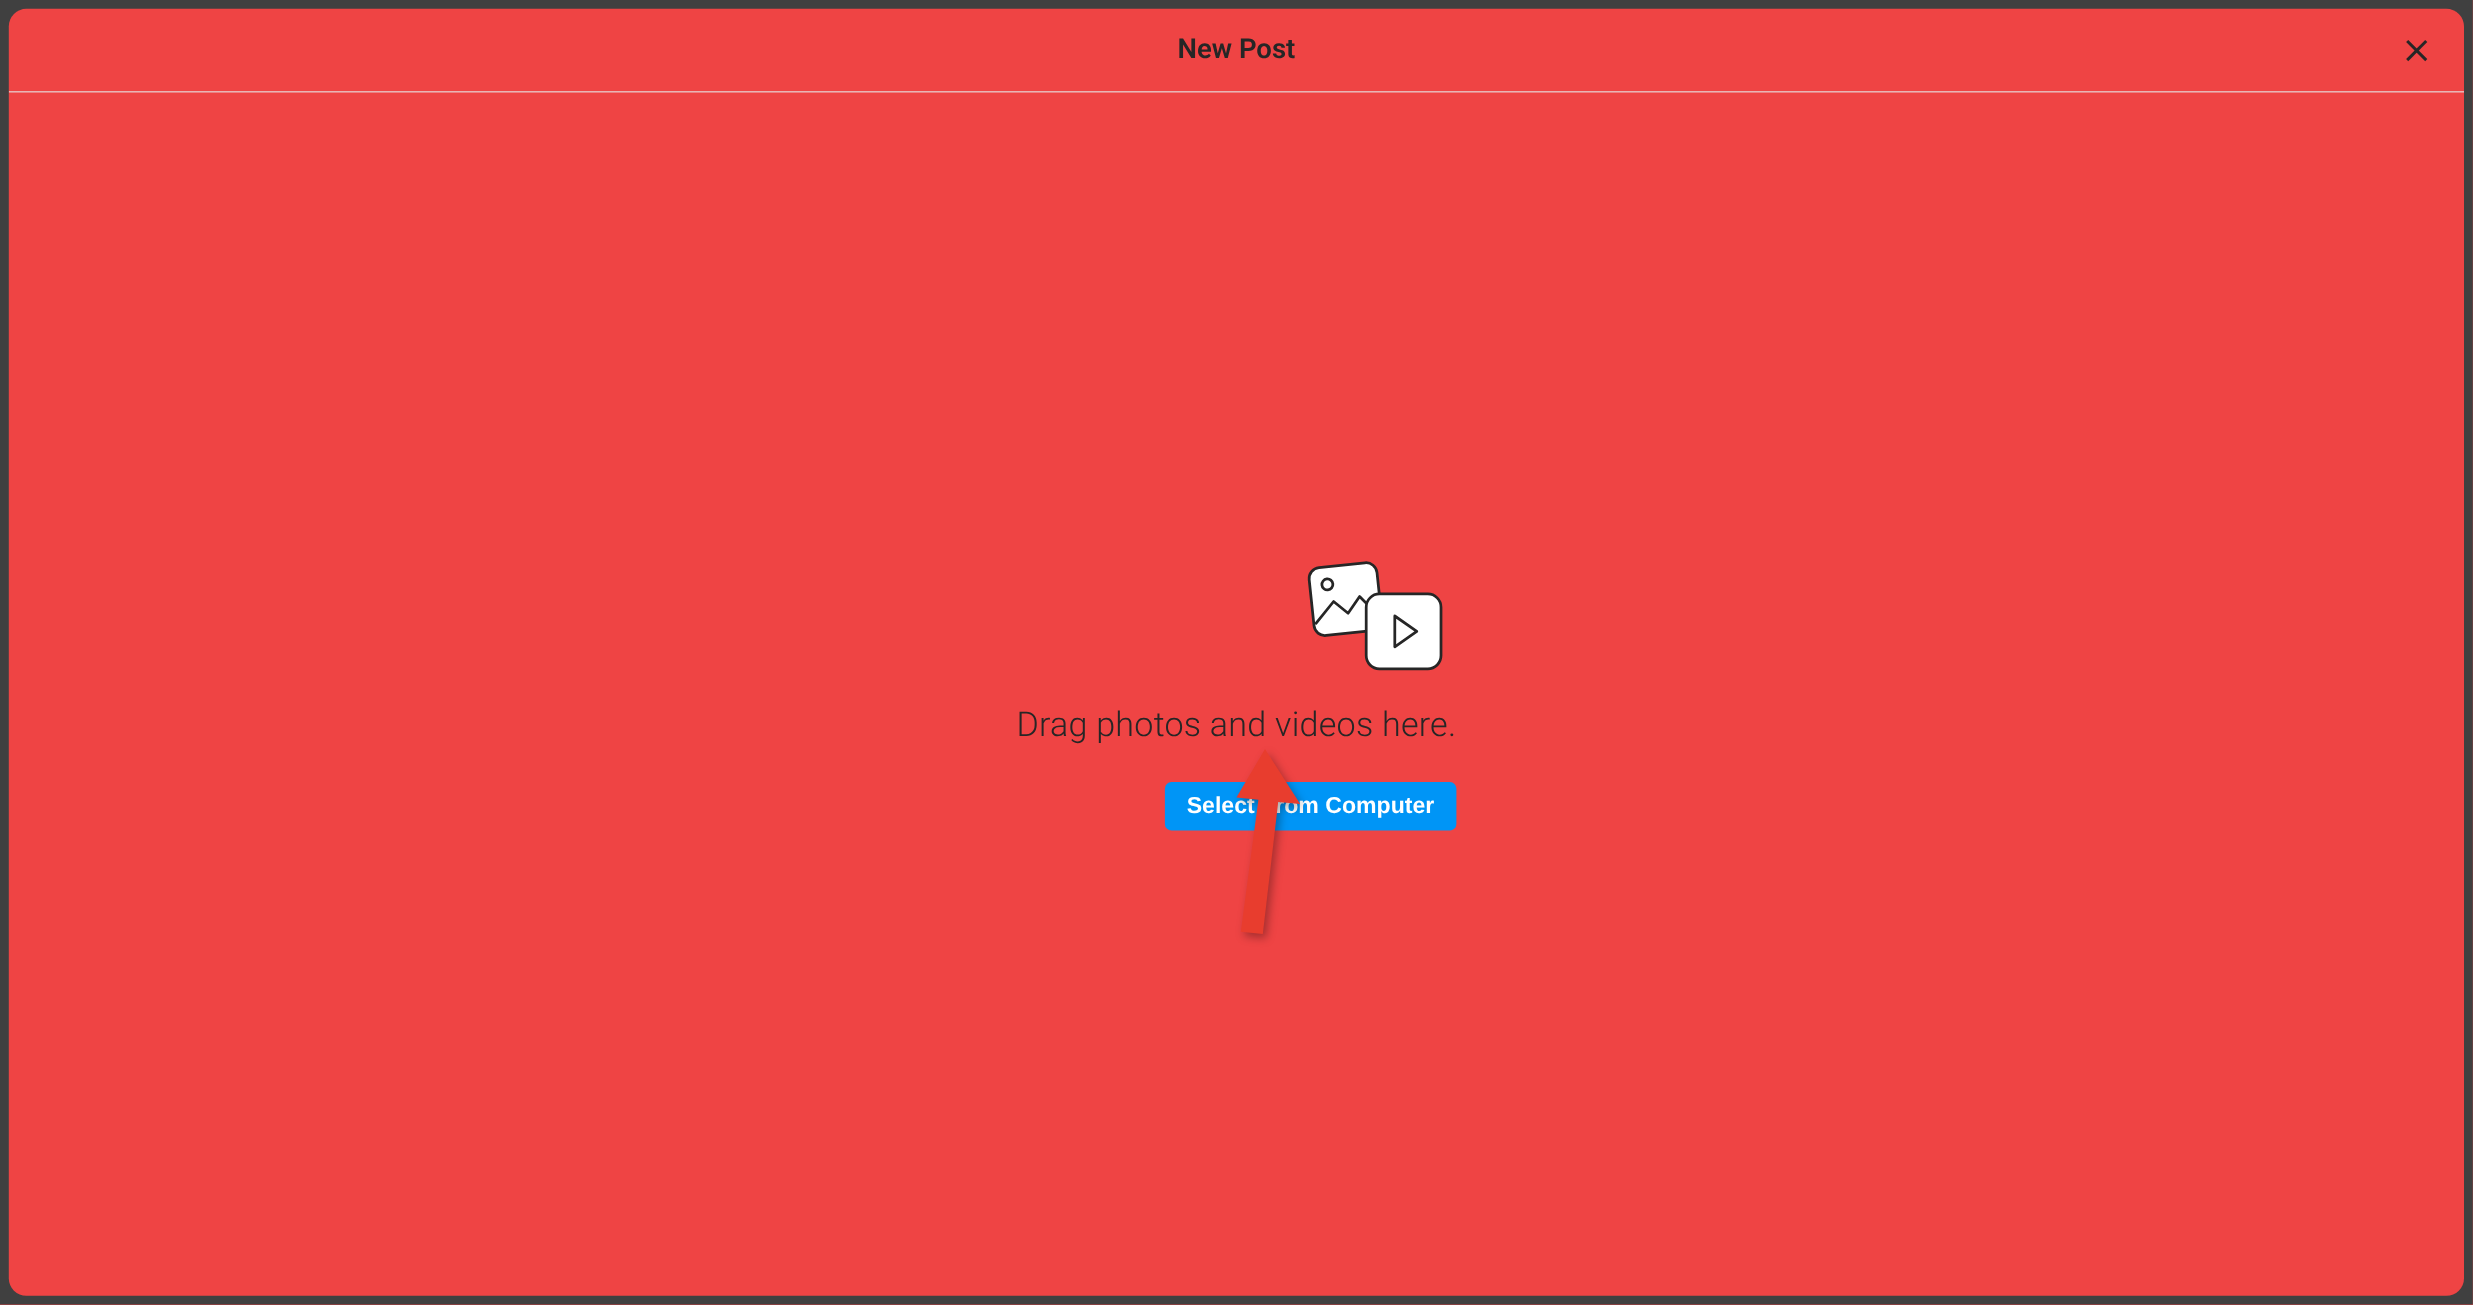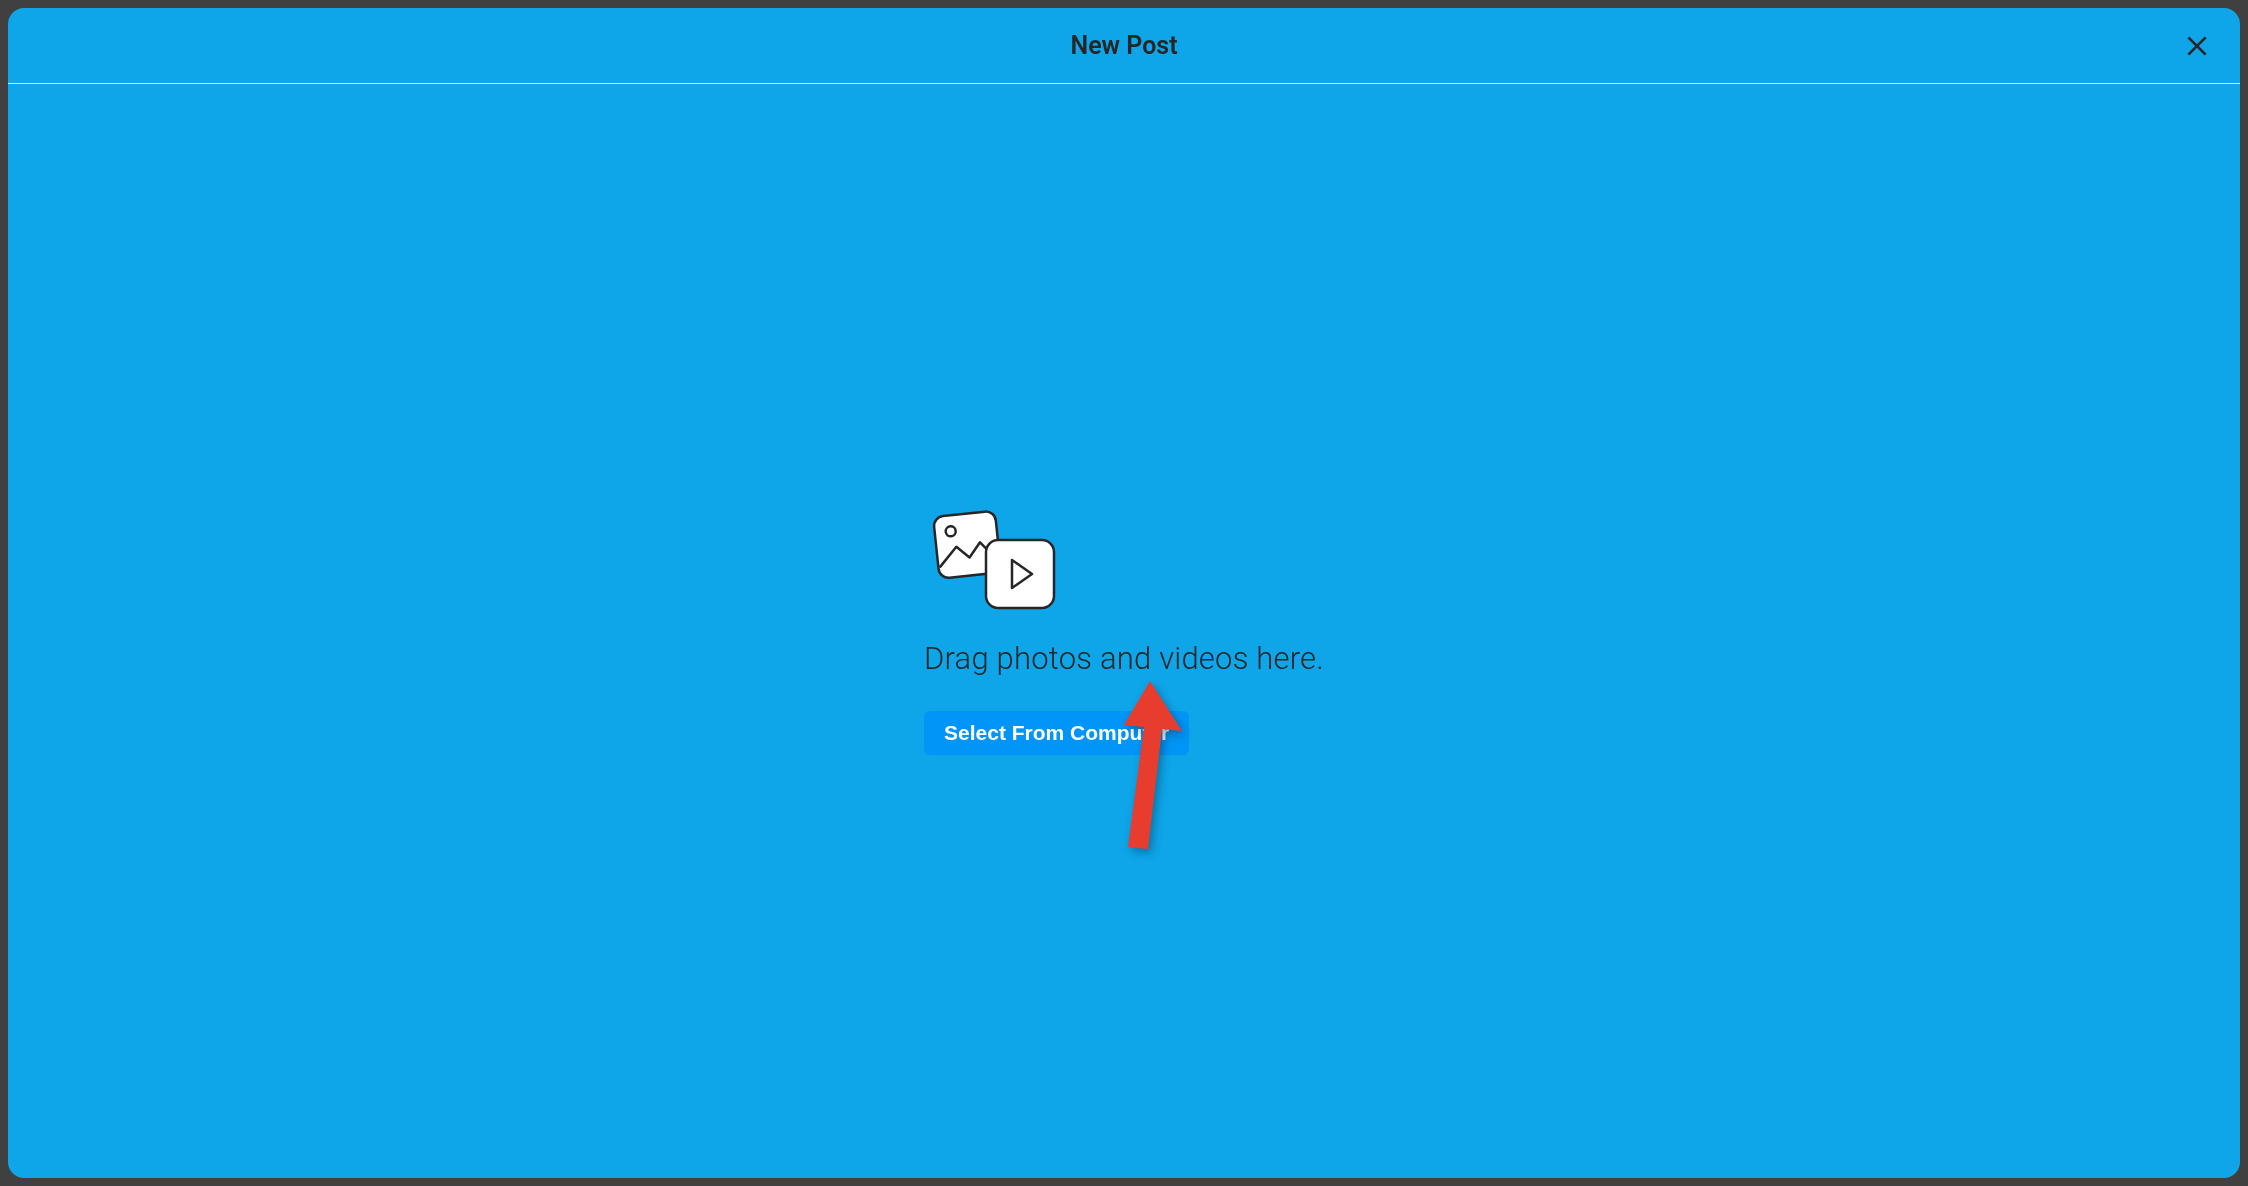--- a/index.html
+++ b/index.html
@@ -14,21 +14,21 @@
       width: 2248px;
       height: 1186px;
       overflow: hidden;
       display: flex;
       align-items: center;
       justify-content: center;
       padding: 8px;
     }
 
     .modal {
-      background: #0ea5e9;
+      background: #ef4444;
       width: 100%;
       height: 100%;
       border-radius: 16px;
       display: flex;
       flex-direction: column;
       position: relative;
       overflow: hidden;
     }
 
     .modal-header {
@@ -72,21 +72,21 @@
       display: flex;
       align-items: center;
       justify-content: center;
       flex-direction: column;
       position: relative;
     }
 
     .drop-area {
       display: flex;
       flex-direction: column;
-      align-items: flex-start;
+      align-items: flex-end;
       justify-content: center;
       gap: 24px;
     }
 
     .media-icon {
       width: 144px;
       height: 108px;
     }
 
     .drop-text {

